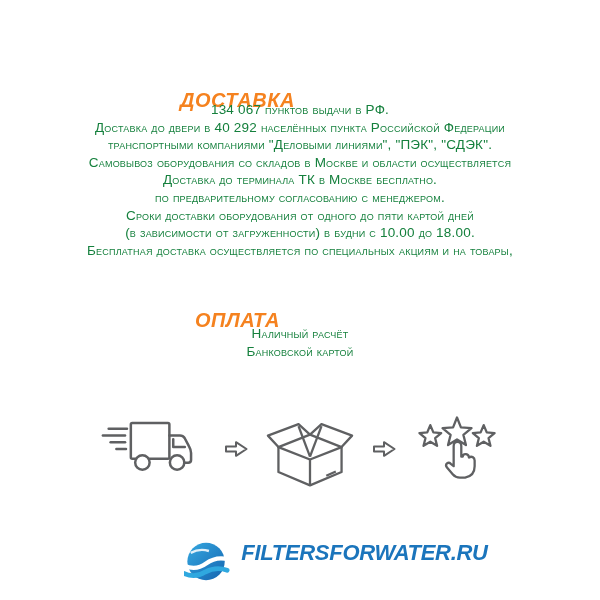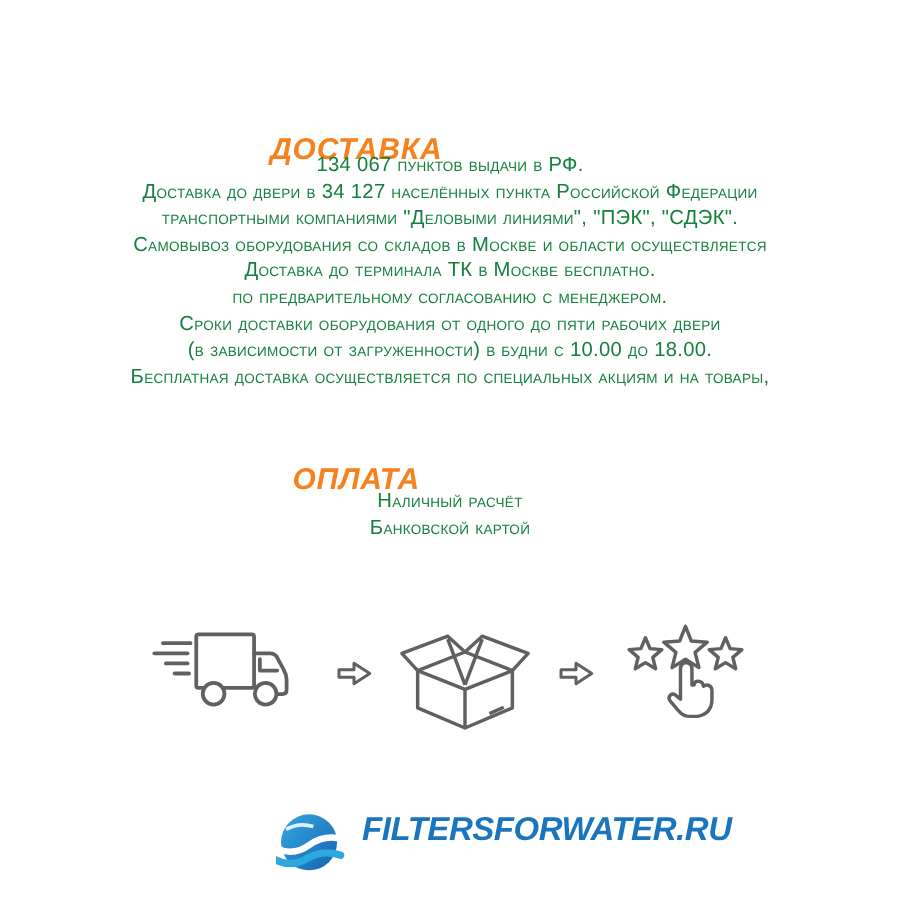--- a/index.html
+++ b/index.html
@@ -49,26 +49,26 @@
     white-space: nowrap;
   }
 </style>
 </head>
 <body>
 
 <h2 class="section-title title-delivery">ДОСТАВКА</h2>
 
 <div class="text-block delivery-text">
   <div class="text-line">134 067 пунктов выдачи в РФ.</div>
-  <div class="text-line">Доставка до двери в 34 127 населённых пункта Российской Федерации</div>
+  <div class="text-line">Доставка до двери в 40 292 населённых пункта Российской Федерации</div>
   <div class="text-line">транспортными компаниями "Деловыми линиями", "ПЭК", "СДЭК".</div>
   <div class="text-line">Самовывоз оборудования со складов в Москве и области осуществляется</div>
   <div class="text-line">Доставка до терминала ТК в Москве бесплатно.</div>
   <div class="text-line">по предварительному согласованию с менеджером.</div>
-  <div class="text-line">Сроки доставки оборудования от одного до пяти рабочих двери</div>
+  <div class="text-line">Сроки доставки оборудования от одного до пяти картой дней</div>
   <div class="text-line">(в зависимости от загруженности) в будни с 10.00 до 18.00.</div>
   <div class="text-line">Бесплатная доставка осуществляется по специальных акциям и на товары,</div>
 </div>
 
 <h2 class="section-title title-payment">ОПЛАТА</h2>
 
 <div class="text-block payment-text">
   <div class="text-line">Наличный расчёт</div>
   <div class="text-line">Банковской картой</div>
 </div>

